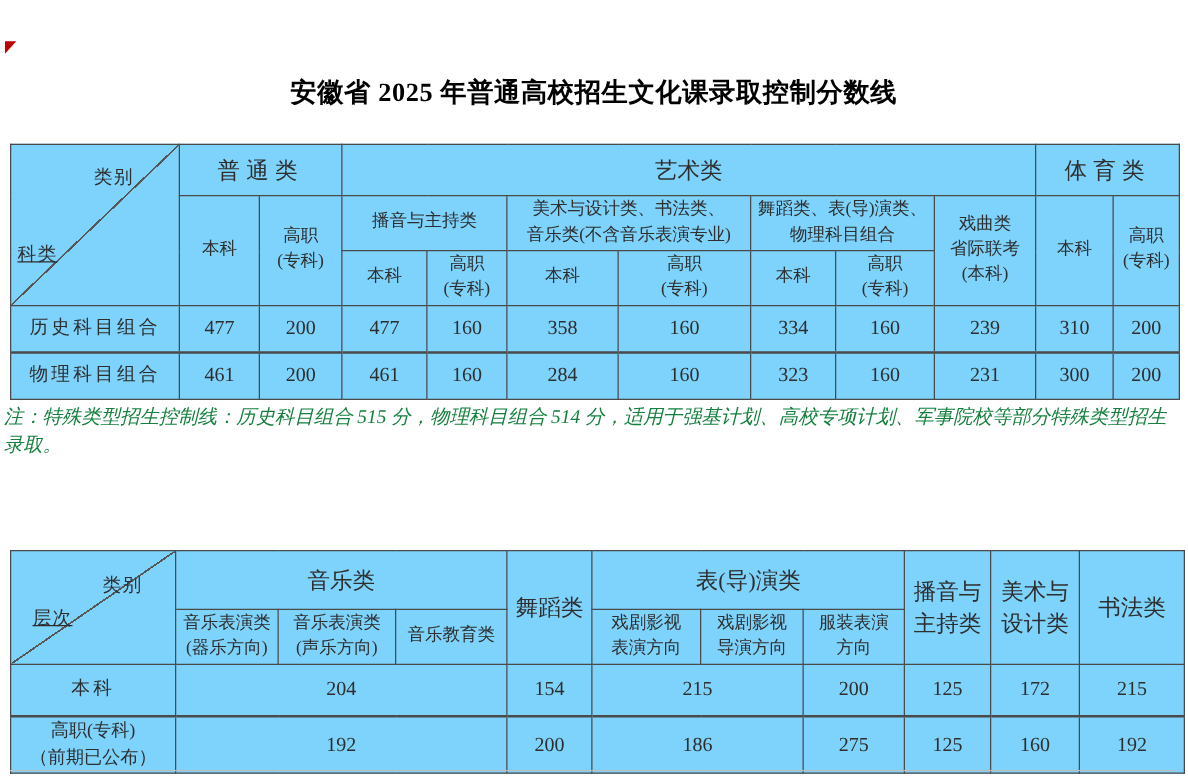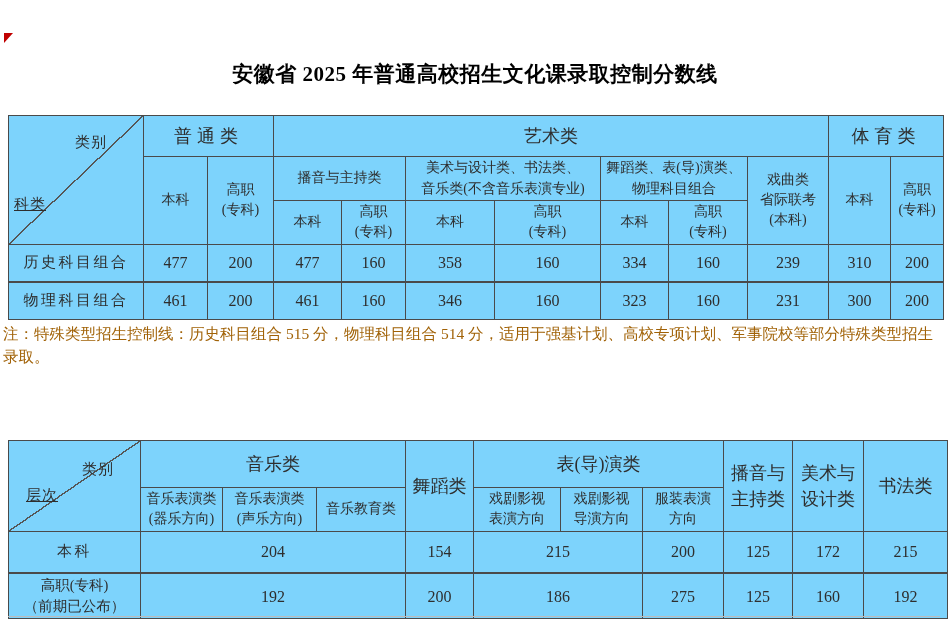--- a/index.html
+++ b/index.html
@@ -33,21 +33,21 @@
             #565656 calc(50% + 0.7px),
             transparent calc(50% + 0.7px));}
   .corner-tr{position:absolute;font-size:15px;letter-spacing:1px;}
   .corner-bl{position:absolute;font-size:15px;letter-spacing:1px;text-decoration:underline;}
   #t1corner .corner-tr{top:16px;right:36px;}
   #t1corner .corner-bl{bottom:28px;left:5px;}
   #t2corner .corner-tr{top:18px;right:26px;}
   #t2corner .corner-bl{bottom:24px;left:6px;margin-left:11px;}
 
   #note{position:absolute;top:322px;left:3px;width:938px;
-        font-size:15.5px;line-height:23px;color:#a16207;
+        font-style:italic;font-size:15.5px;line-height:23px;color:#15803d;
         font-family:"Liberation Serif","DejaVu Serif",serif;}
 
   #next-row-line{position:absolute;top:616px;left:8px;width:932px;height:1px;
                  background:#bcbcbc;}
   #red-mark{position:absolute;top:33px;left:4px;width:0;height:0;
             border-top:10px solid #c00000;border-right:9px solid transparent;}
 </style>
 </head>
 <body>
 
@@ -123,21 +123,21 @@
       <td class="num">239</td>
       <td class="num">310</td>
       <td class="num">200</td>
     </tr>
     <tr style="height:37px" class="thickline">
       <td class="rowlabel">物理科目组合</td>
       <td class="num">461</td>
       <td class="num">200</td>
       <td class="num">461</td>
       <td class="num">160</td>
-      <td class="num">346</td>
+      <td class="num">284</td>
       <td class="num">160</td>
       <td class="num">323</td>
       <td class="num">160</td>
       <td class="num">231</td>
       <td class="num">300</td>
       <td class="num">200</td>
     </tr>
   </tbody>
     </table>
 

